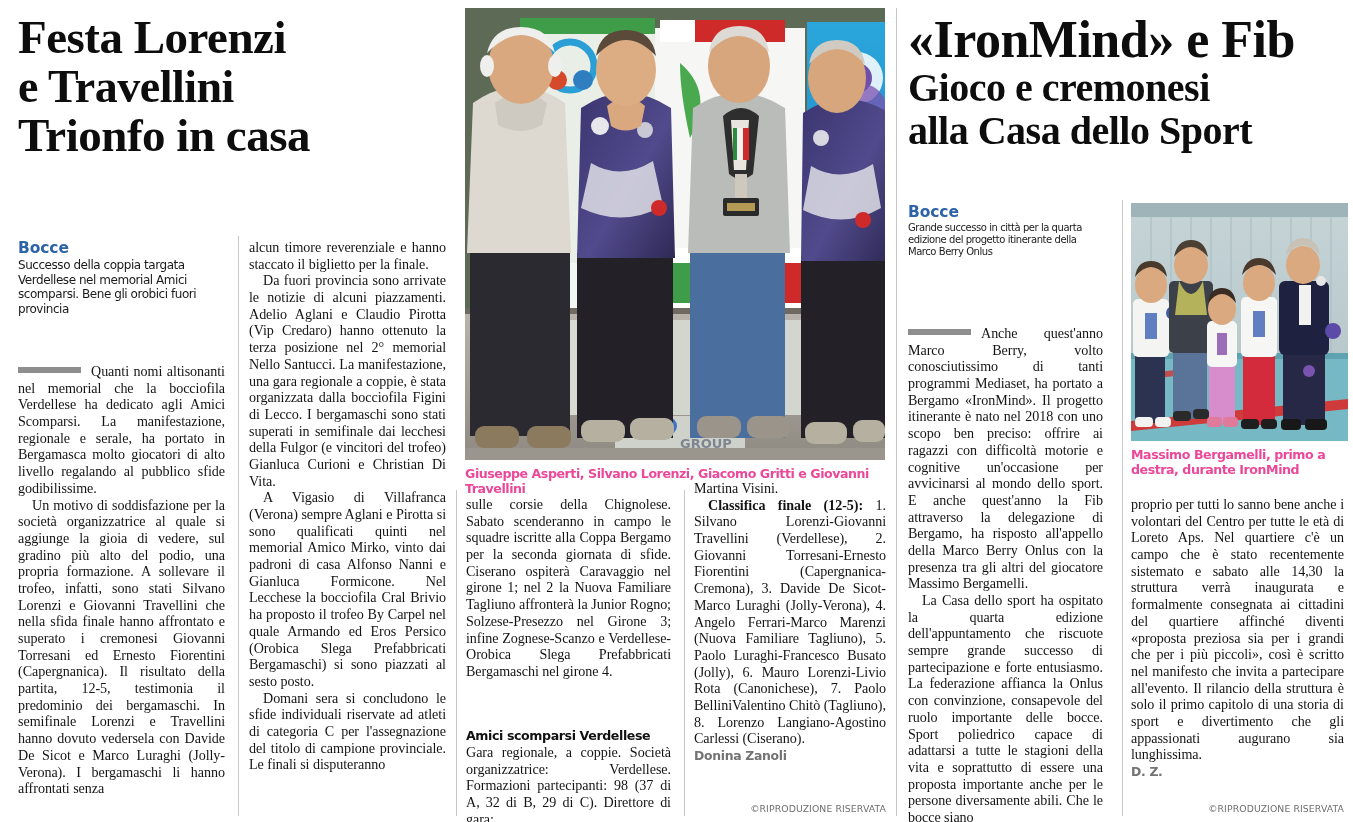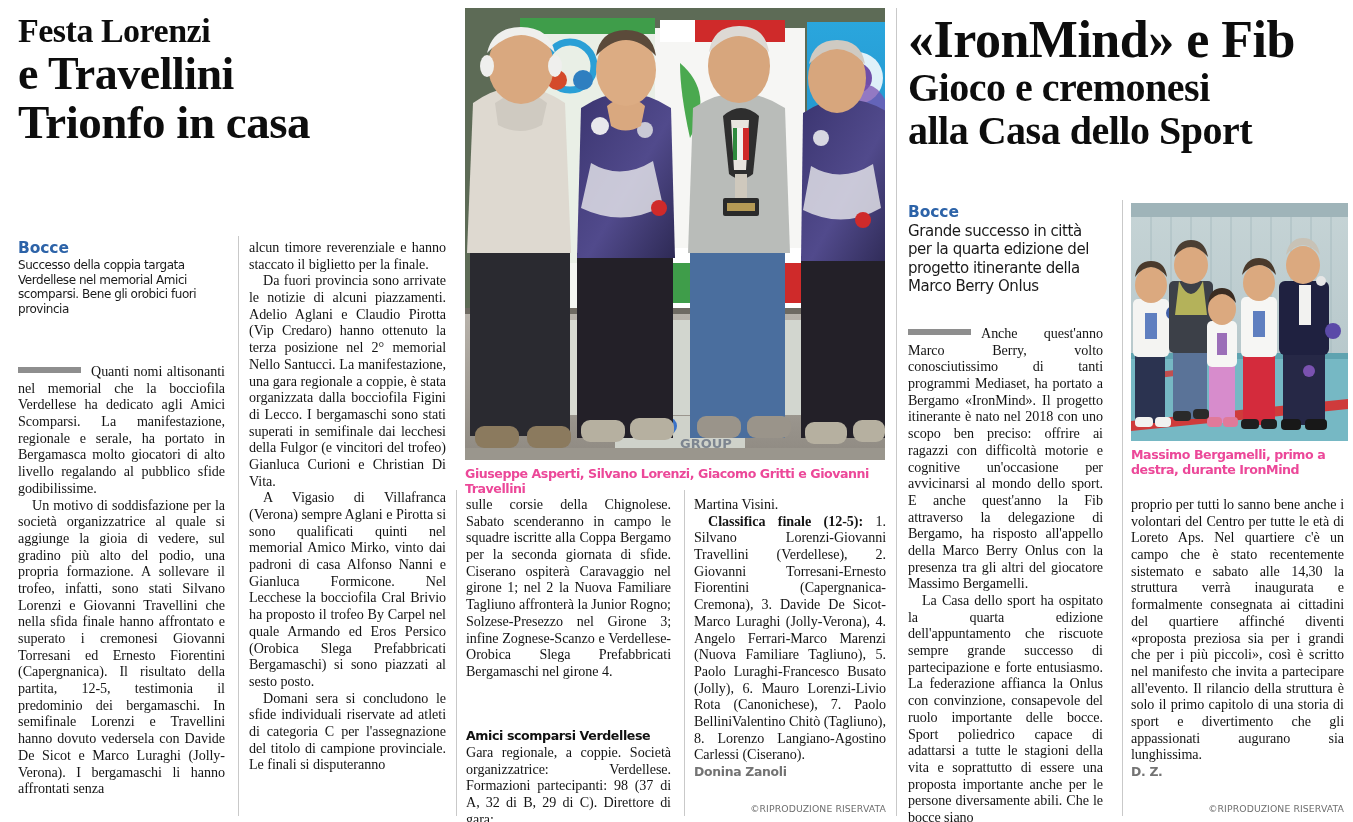--- a/index.html
+++ b/index.html
@@ -100,21 +100,21 @@
 
 <div class="page">
 
   <div class="rule-v" style="left:238px;top:236px;height:580px;"></div>
   <div class="rule-v" style="left:456px;top:490px;height:326px;"></div>
   <div class="rule-v" style="left:684px;top:490px;height:326px;"></div>
   <div class="rule-v" style="left:896px;top:8px;height:808px;"></div>
   <div class="rule-v" style="left:1122px;top:200px;height:616px;"></div>
 
   <div style="position:absolute;left:18px;top:14px;width:415px;">
-    <div class="hl" style="font-size:34px;">Festa Lorenzi</div>
+    <div class="hl" style="font-size:47px;">Festa Lorenzi</div>
     <div class="hl" style="font-size:46px;margin-top:3px;">e Travellini</div>
     <div class="hl" style="font-size:47px;margin-top:3px;">Trionfo in casa</div>
   </div>
 
   <div style="position:absolute;left:18px;top:239px;width:206px;">
     <div class="kicker">Bocce</div>
     <div class="summary">Successo della coppia targata Verdellese nel memorial Amici scomparsi. Bene gli orobici fuori provincia</div>
   </div>
 
   <div class="body-col" style="position:absolute;left:18px;top:363px;width:207px;">
@@ -239,36 +239,36 @@
   <div class="body-col" style="position:absolute;left:466px;top:496px;width:205px;">
     <p class="first">sulle corsie della Chignolese. Sabato scenderanno in campo le squadre iscritte alla Coppa Bergamo per la seconda giornata di sfide. Ciserano ospiterà Caravaggio nel girone 1; nel 2 la Nuova Familiare Tagliuno affronterà la Junior Rogno; Solzese-Presezzo nel Girone 3; infine Zognese-Scanzo e Verdellese-Orobica Slega Prefabbricati Bergamaschi nel girone 4.</p>
   </div>
   <div style="position:absolute;left:466px;top:728px;width:205px;">
     <div class="boxhead">Amici scomparsi Verdellese</div>
     <div class="body-col" style="margin-top:1px;">
       <p class="noind">Gara regionale, a coppie. Società organizzatrice: Verdellese. Formazioni partecipanti: 98 (37 di A, 32 di B, 29 di C). Direttore di gara:</p>
     </div>
   </div>
 
-  <div class="body-col" style="position:absolute;left:694px;top:496px;width:192px;">
+  <div class="body-col" style="position:absolute;left:694px;top:480px;width:192px;">
     <p class="noind">Martina Visini.</p>
     <p><b class="lead">Classifica finale (12-5):</b><span> 1. Silvano Lorenzi-Giovanni Travellini (Verdellese), 2. Giovanni Torresani-Ernesto Fiorentini (Capergnanica-Cremona), 3. Davide De Sicot-Marco Luraghi (Jolly-Verona), 4. Angelo Ferrari-Marco Marenzi (Nuova Familiare Tagliuno), 5. Paolo Luraghi-Francesco Busato (Jolly), 6. Mauro Lorenzi-Livio Rota (Canonichese), 7. Paolo BelliniValentino Chitò (Tagliuno), 8. Lorenzo Langiano-Agostino Carlessi (Ciserano).</span></p>
     <p class="noind byline" style="margin-top:2px;">Donina Zanoli</p>
   </div>
   <div class="copyr" style="position:absolute;left:694px;top:803px;width:192px;">©RIPRODUZIONE RISERVATA</div>
 
   <div style="position:absolute;left:908px;top:14px;width:440px;">
     <div class="hl" style="font-size:52px;">«IronMind» e Fib</div>
     <div class="hl" style="font-size:40px;margin-top:3px;">Gioco e cremonesi</div>
     <div class="hl" style="font-size:40px;margin-top:3px;">alla Casa dello Sport</div>
   </div>
 
   <div style="position:absolute;left:908px;top:203px;width:192px;">
     <div class="kicker">Bocce</div>
-    <div class="summary" style="font-size:15px;">Grande successo in città per la quarta edizione del progetto itinerante della Marco Berry Onlus</div>
+    <div class="summary" style="font-size:10px;">Grande successo in città per la quarta edizione del progetto itinerante della Marco Berry Onlus</div>
   </div>
 
   <div class="body-col" style="position:absolute;left:908px;top:325px;width:195px;">
     <p class="first"><span class="dinkus"></span><span>Anche quest'anno Marco Berry, volto conosciutissimo di tanti programmi Mediaset, ha portato a Bergamo «IronMind». Il progetto itinerante è nato nel 2018 con uno scopo ben preciso: offrire ai ragazzi con difficoltà motorie e cognitive un'occasione per avvicinarsi al mondo dello sport. E anche quest'anno la Fib attraverso la delegazione di Bergamo, ha risposto all'appello della Marco Berry Onlus con la presenza tra gli altri del giocatore Massimo Bergamelli.</span></p>
     <p>La Casa dello sport ha ospitato la quarta edizione dell'appuntamento che riscuote sempre grande successo di partecipazione e forte entusiasmo. La federazione affianca la Onlus con convinzione, consapevole del ruolo importante delle bocce. Sport poliedrico capace di adattarsi a tutte le stagioni della vita e soprattutto di essere una proposta importante anche per le persone diversamente abili. Che le bocce siano</p>
   </div>
 
   <div class="photo" style="left:1131px;top:203px;width:217px;height:238px;">
     <svg viewBox="0 0 217 238" preserveAspectRatio="none">
       <defs>

